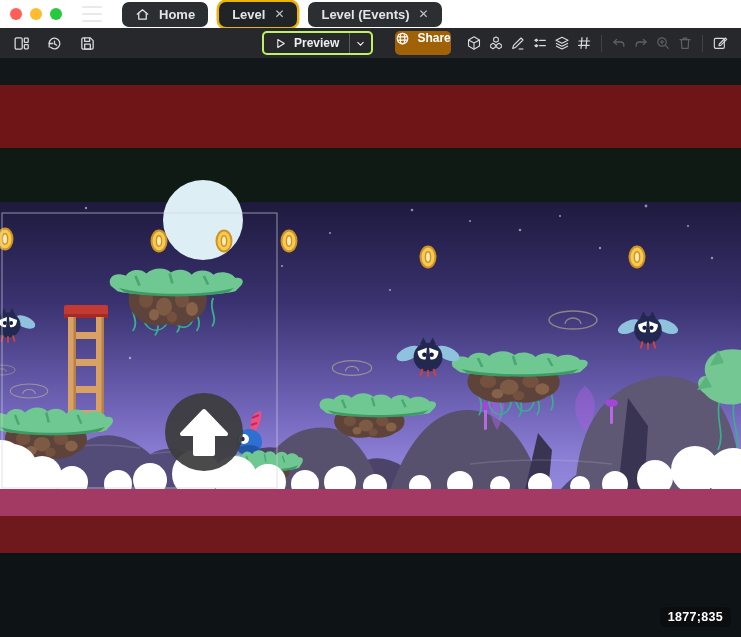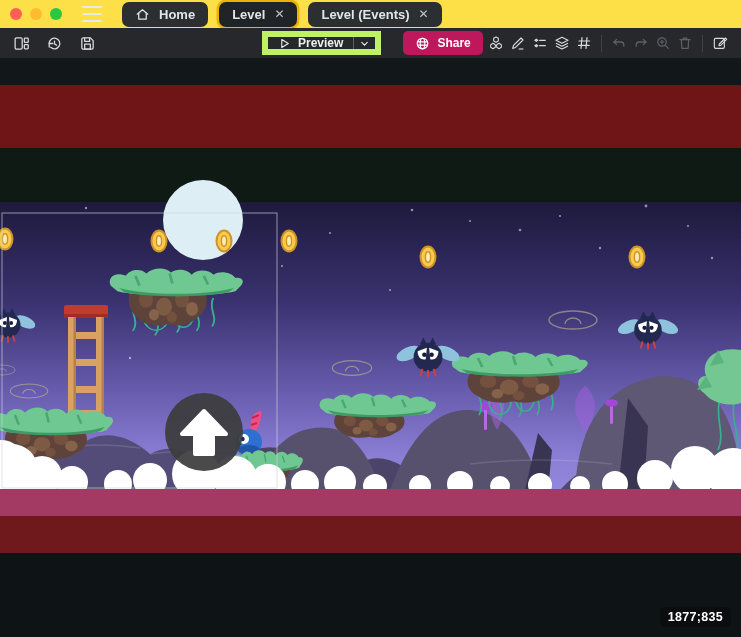--- a/index.html
+++ b/index.html
@@ -1,44 +1,44 @@
 <!DOCTYPE html>
 <html><head>
 <meta charset="utf-8">
 <style>
   html,body{margin:0;padding:0;background:#0e1416;}
   body{width:741px;height:637px;overflow:hidden;font-family:"Liberation Sans",sans-serif;}
   .app{width:741px;height:637px;display:flex;flex-direction:column;}
 
   
-  .titlebar{height:28px;flex:0 0 28px;background:#fde047;display:flex;align-items:center;}
+  .titlebar{height:28px;flex:0 0 28px;background:#ffffff;display:flex;align-items:center;}
   .lights{display:flex;gap:8px;padding:0 12px 0 10px;}
   .light{width:12px;height:12px;border-radius:50%;}
   .hamburger{width:20px;height:16px;display:flex;flex-direction:column;justify-content:space-between;margin:0 6px 0 8px;cursor:pointer;}
   .hamburger span{display:block;height:2.4px;background:#e8e9ea;border-radius:2px;}
   .tabs{display:flex;align-items:center;height:100%;margin-left:14px;gap:7px;}
   .tab{height:25px;display:flex;align-items:center;gap:9px;padding:0 13px;border-radius:7px;
        color:#e3e5e6;font-size:13px;font-weight:700;cursor:pointer;white-space:nowrap;}
   .tab.inactive{background:#2c2f32;}
   .tab.active{background:#212427;box-shadow:0 0 0 2.5px #ecb20a;margin:0 4px;}
   .tab .close{color:#c3c6c9;font-size:12px;font-weight:400;line-height:1;}
   .tab .home-ic{display:flex;align-items:center;color:#e3e5e6;}
 
   
   .toolbar{height:30px;flex:0 0 30px;background:#26282b;display:flex;align-items:center;padding:0 10px;position:relative;}
   .left-controls{display:flex;align-items:center;gap:11px;}
   .tb-icon{width:22px;height:24px;display:flex;align-items:center;justify-content:center;color:#d9dbdd;cursor:pointer;}
   .tb-icon svg{width:16px;height:16px;display:block;}
   .left-controls .tb-icon svg{width:17px;height:17px;}
   .tb-icon.disabled{color:#5d6165;cursor:default;}
   .center-controls{position:absolute;left:262px;top:3px;display:flex;gap:22px;height:24px;align-items:center;}
-  .preview-btn{display:flex;align-items:stretch;border:6px solid #bef264;border-radius:0;color:#eceeef;height:24px;box-sizing:border-box;cursor:pointer;}
+  .preview-btn{display:flex;align-items:stretch;border:2px solid #bef264;border-radius:5px;color:#eceeef;height:24px;box-sizing:border-box;cursor:pointer;}
   .preview-main{display:flex;align-items:center;gap:7px;padding:0 10px;font-size:12px;font-weight:700;}
   .preview-chev{width:21px;border-left:1px solid #5a5e63;display:flex;align-items:center;justify-content:center;}
-  .share-btn{display:flex;align-items:center;gap:7px;background:#be185d;border:none;border-radius:5px;padding:0 12px;color:#fff;font-size:12px;font-weight:700;height:24px;cursor:pointer;}
+  .share-btn{display:flex;align-items:flex-start;gap:7px;background:#a16207;border:none;border-radius:5px;padding:0 0;color:#fff;font-size:12px;font-weight:700;height:24px;cursor:pointer;}
   .right-controls{margin-left:auto;display:flex;align-items:center;}
   .tb-divider{width:1px;height:17px;background:#3e4246;margin:0 6px;}
 
   
   .canvas{position:relative;flex:1;background:#d946ef;}
   svg.scene{position:absolute;left:0;top:0;display:block;}
   .coords{position:absolute;right:10px;bottom:10px;background:#0b0d0e;border-radius:5px;padding:3px 8px;
           color:#fff;font-size:12.5px;font-weight:700;letter-spacing:.3px;}
 </style>
 </head>

